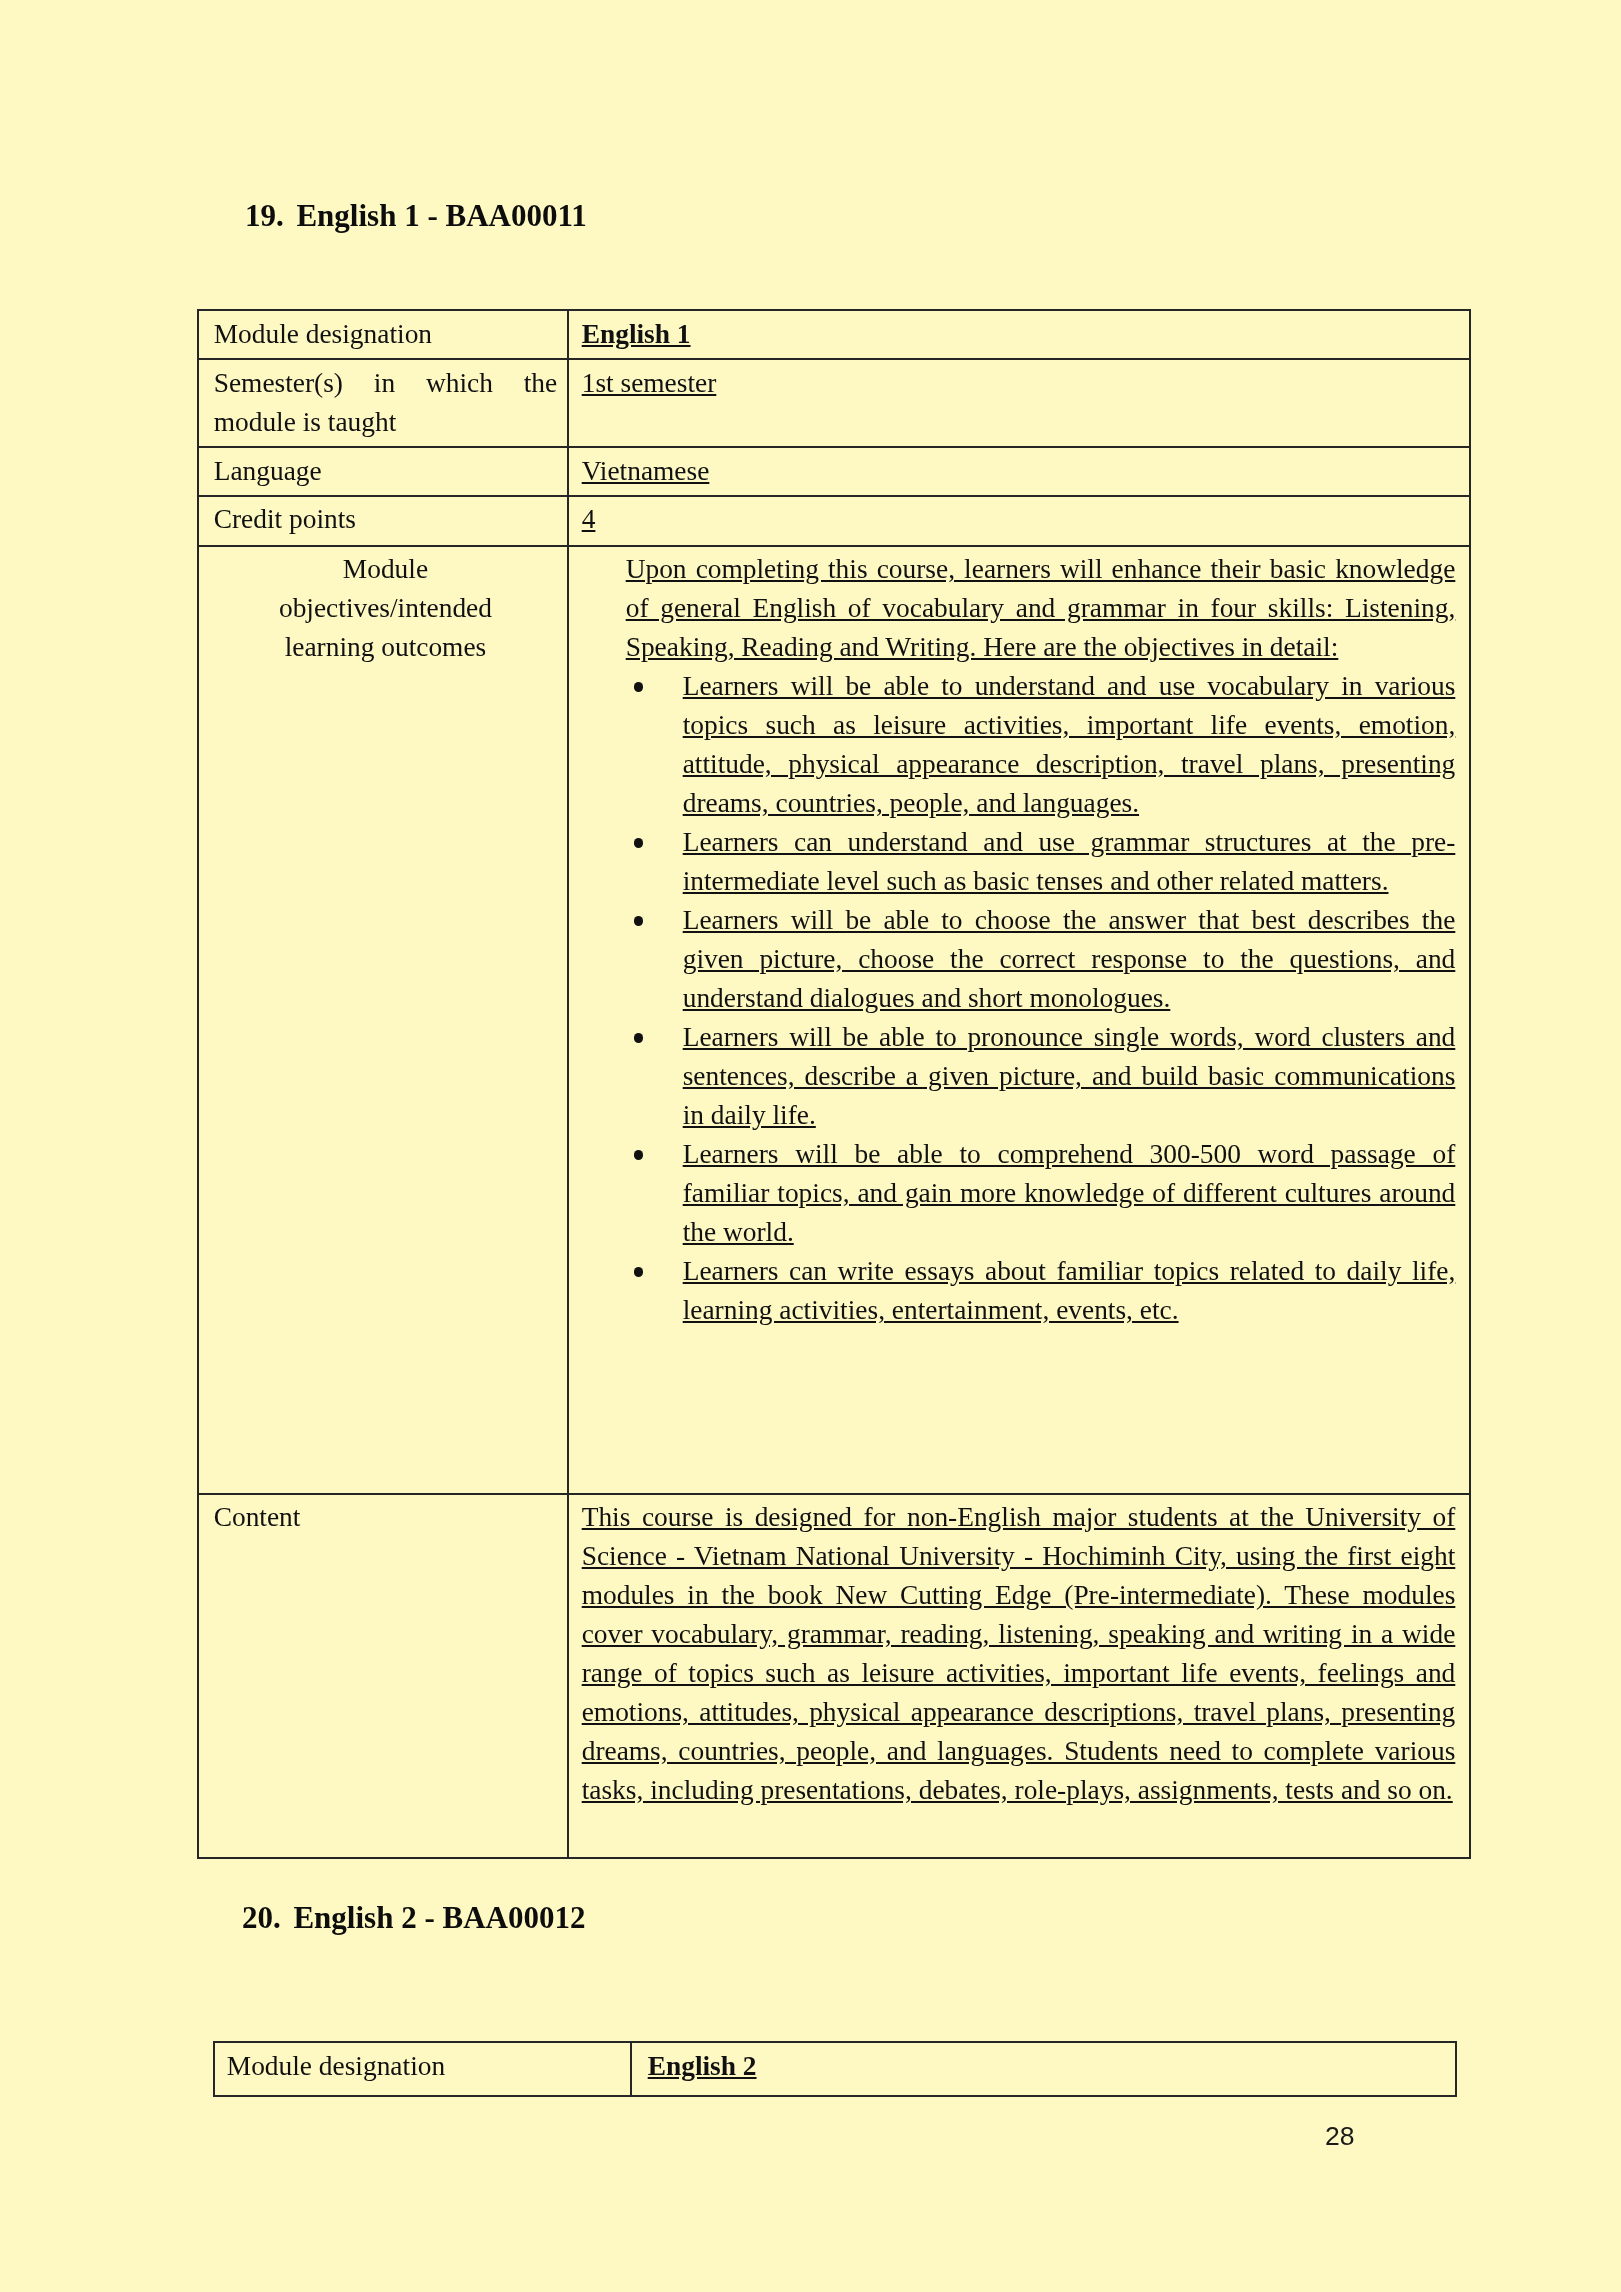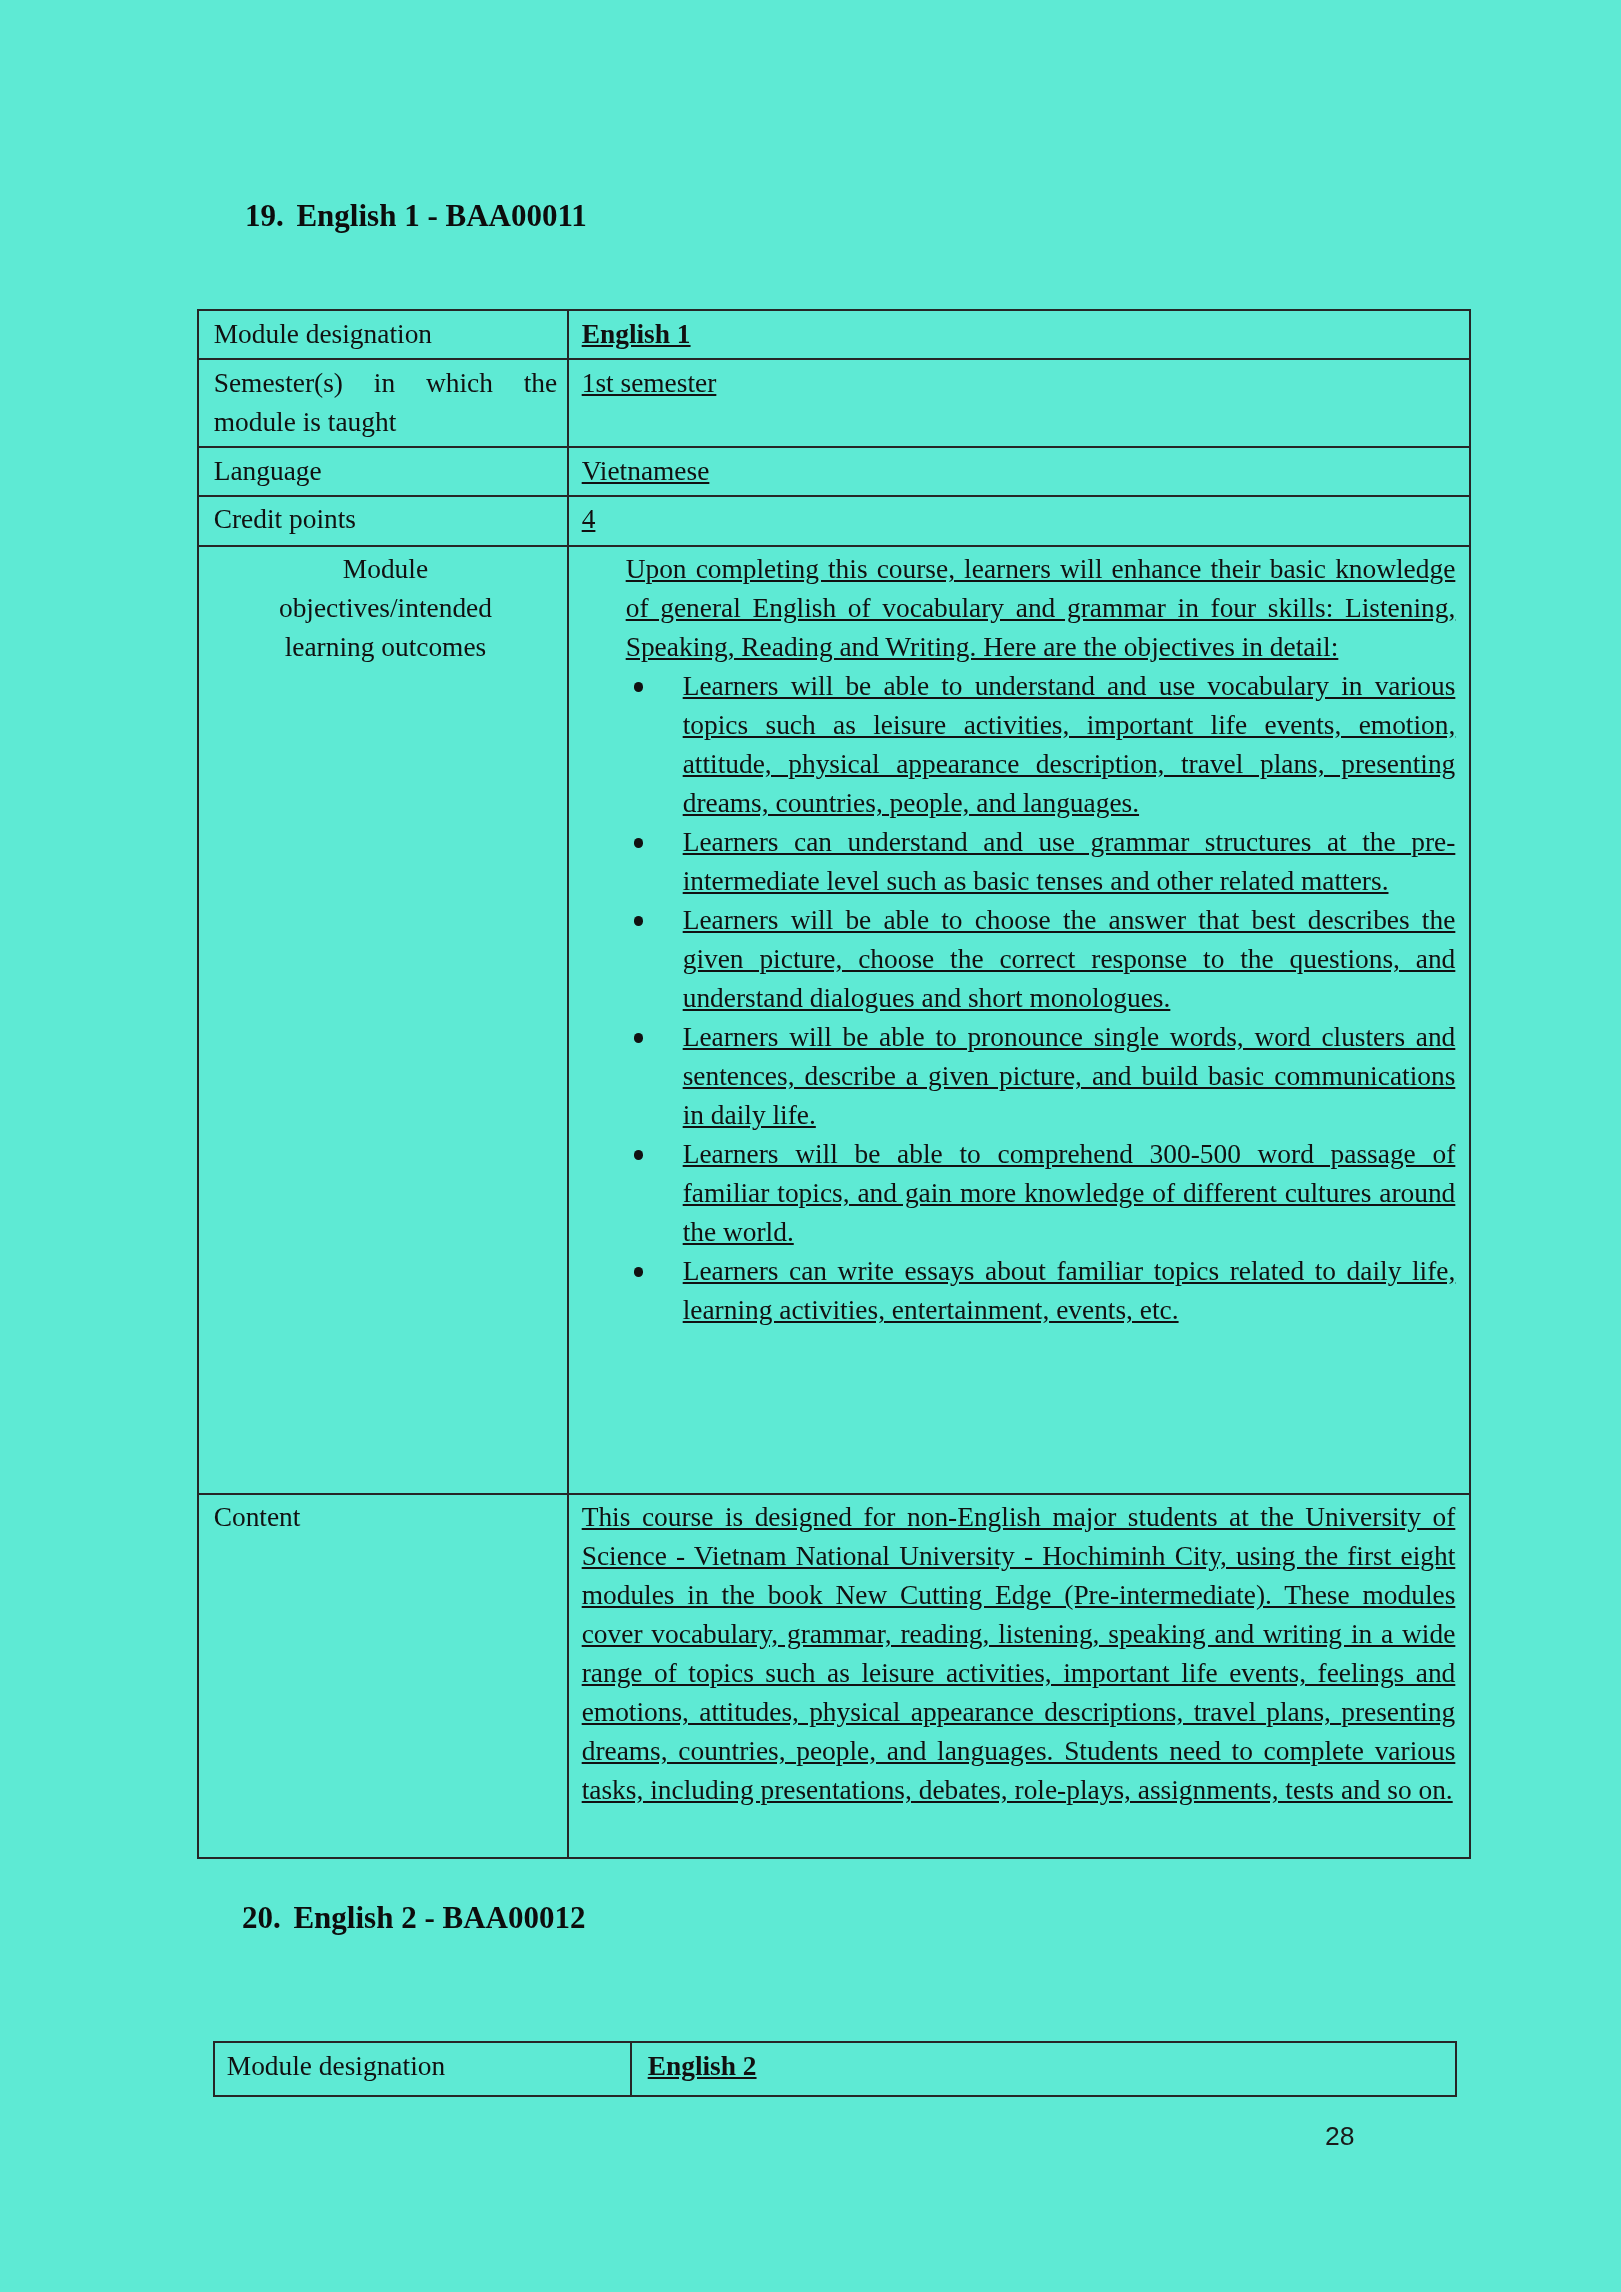--- a/index.html
+++ b/index.html
@@ -2,21 +2,21 @@
 <html><head>
 <meta charset="utf-8">
 <style>
   * { margin:0; padding:0; box-sizing:border-box; }
   html,body { background:#ffffff; }
   body {
     width:1621px; height:2293px; position:relative;
     font-family:"Liberation Serif","DejaVu Serif",serif;
     color:#111111;
   }
-  .page { position:absolute; inset:0; background:#5eead4; }
+  .page { position:absolute; inset:0; background:#fef9c3; }
 
   
   .sec-heading {
     position:absolute; left:245px;
     font-size:31px; font-weight:bold; line-height:39px;
     white-space:nowrap; color:#0d0d0d;
   }
   .sec-heading .num { margin-right:12.7px; }
   #heading-19 { top:196px; }
   #heading-20 { top:1898px; left:242px; }

